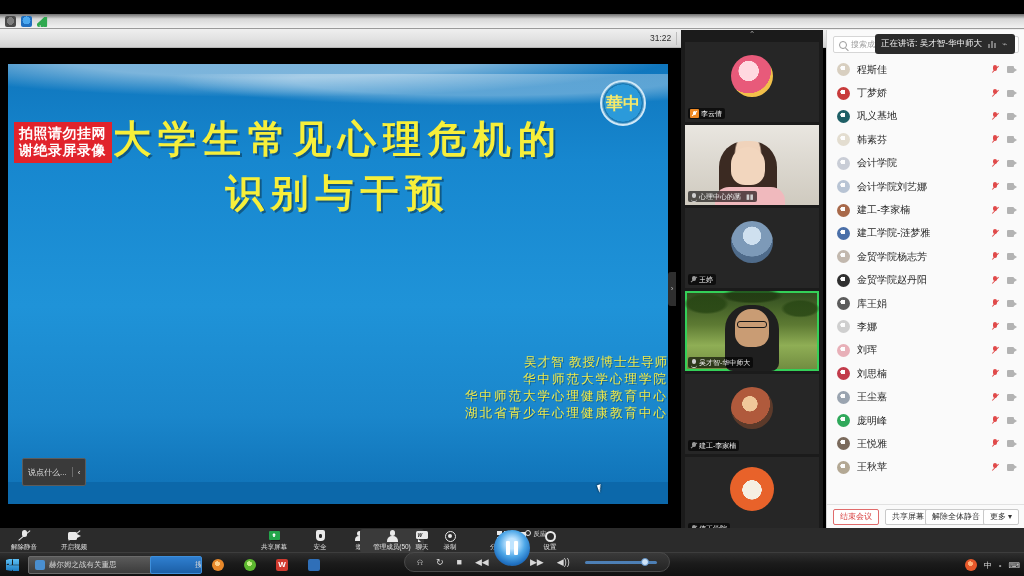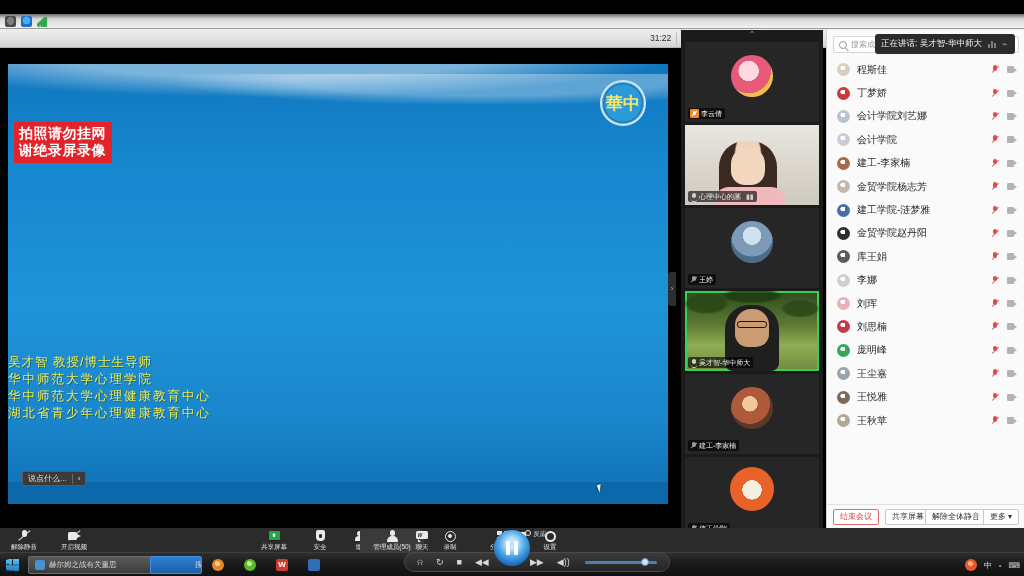--- a/index.html
+++ b/index.html
@@ -82,36 +82,36 @@
     font-size:14px; font-weight:bold; line-height:17px; padding:3px 6px 4px 5px;
     letter-spacing:.5px;
   }
   .slide-title {
     position:absolute; left:0; top:48px; width:660px; text-align:center;
     color:#f7ef3a; font-size:38px; line-height:54px; font-weight:bold;
     letter-spacing:7px; text-shadow: 2px 2px 0 rgba(0,0,0,.35);
     font-family:"DejaVu Serif", serif;
   }
   .slide-sub {
-    position:absolute; left:0; top:290px; width:660px; text-align:left;
+    position:absolute; left:0; top:290px; width:660px; text-align:right;
     color:#f2ea46; font-size:12.5px; line-height:17px; letter-spacing:2px;
     text-shadow: 1px 1px 0 rgba(0,0,0,.3);
   }
   .slide-sub .l1 { letter-spacing:1px; }
   .badge-logo {
     position:absolute; right:22px; top:16px; width:46px; height:46px;
     border-radius:50%; border:2px solid #cfe8f7;
     background: radial-gradient(circle at 50% 50%, #2b9ada 0 62%, #1a7ab5 63% 100%);
     display:flex; align-items:center; justify-content:center;
     color:#f6e96a; font-size:17px; font-weight:bold;
     box-shadow: 0 0 0 1px rgba(255,255,255,.35) inset;
   }
   .slide-bottom-bar { position:absolute; left:0; bottom:0; width:660px; height:22px; background:#0c68aa; }
   .annot {
-    position:absolute; left:14px; bottom:18px; height:15px;
+    position:absolute; left:14px; bottom:18px; height:28px;
     background:#3a3a3a; border:1px solid #5c5c5c; border-radius:2px;
     color:#e0e0e0; font-size:8px; line-height:13px; padding:0 5px;
     display:flex; align-items:center; gap:5px;
   }
   .annot .sep{width:1px;height:10px;background:#6a6a6a;}
   .cursor-arrow {
     position:absolute; left:598px; top:436px; width:0;height:0;
     border-left:4px solid #fff; border-right:3px solid transparent;
     border-bottom:8px solid transparent; transform:rotate(-20deg);
     filter: drop-shadow(0 0 1px #000);
@@ -310,20 +310,24 @@
 
       <div class="warn-badge">
         <div>拍照请勿挂网</div>
         <div>谢绝录屏录像</div>
       </div>
 
       <div class="badge-logo">
         <span>華中</span>
       </div>
 
+      <div class="slide-title">
+        <div>大学生常见心理危机的</div>
+        <div>识别与干预</div>
+      </div>
 
       <div class="slide-sub">
         <div class="l1">吴才智 教授/博士生导师</div>
         <div>华中师范大学心理学院</div>
         <div>华中师范大学心理健康教育中心</div>
         <div>湖北省青少年心理健康教育中心</div>
       </div>
 
       <div class="slide-bottom-bar"></div>
 
@@ -426,60 +430,76 @@
         </div>
         <div class="prow">
           <span class="pav" style="background: radial-gradient(circle at 45% 38%, rgba(255, 255, 255, 0.55) 0px, rgba(255, 255, 255, 0.55) 22%, rgb(200, 59, 59) 23%, rgb(200, 59, 59) 100%);"></span>
           <span class="pname">丁梦娇</span>
           <span class="prow-icons">
             <span class="ic-mic-red"></span>
             <span class="ic-cam-gray"></span>
           </span>
         </div>
         <div class="prow">
+          <span class="pav" style="background: radial-gradient(circle at 45% 38%, rgba(255, 255, 255, 0.55) 0px, rgba(255, 255, 255, 0.55) 22%, rgb(30, 95, 102) 23%, rgb(30, 95, 102) 100%);"></span>
+          <span class="pname">巩义基地</span>
+          <span class="prow-icons">
+            <span class="ic-mic-red"></span>
+            <span class="ic-cam-gray"></span>
+          </span>
+        </div>
+        <div class="prow">
+          <span class="pav" style="background: radial-gradient(circle at 45% 38%, rgba(255, 255, 255, 0.55) 0px, rgba(255, 255, 255, 0.55) 22%, rgb(227, 221, 208) 23%, rgb(227, 221, 208) 100%);"></span>
+          <span class="pname">韩素芬</span>
+          <span class="prow-icons">
+            <span class="ic-mic-red"></span>
+            <span class="ic-cam-gray"></span>
+          </span>
+        </div>
+        <div class="prow">
+          <span class="pav" style="background: radial-gradient(circle at 45% 38%, rgba(255, 255, 255, 0.55) 0px, rgba(255, 255, 255, 0.55) 22%, rgb(201, 205, 214) 23%, rgb(201, 205, 214) 100%);"></span>
+          <span class="pname">会计学院</span>
+          <span class="prow-icons">
+            <span class="ic-mic-red"></span>
+            <span class="ic-cam-gray"></span>
+          </span>
+        </div>
+        <div class="prow">
           <span class="pav" style="background: radial-gradient(circle at 45% 38%, rgba(255, 255, 255, 0.55) 0px, rgba(255, 255, 255, 0.55) 22%, rgb(184, 196, 212) 23%, rgb(184, 196, 212) 100%);"></span>
           <span class="pname">会计学院刘艺娜</span>
           <span class="prow-icons">
             <span class="ic-mic-red"></span>
             <span class="ic-cam-gray"></span>
           </span>
         </div>
         <div class="prow">
-          <span class="pav" style="background: radial-gradient(circle at 45% 38%, rgba(255, 255, 255, 0.55) 0px, rgba(255, 255, 255, 0.55) 22%, rgb(201, 205, 214) 23%, rgb(201, 205, 214) 100%);"></span>
-          <span class="pname">会计学院</span>
-          <span class="prow-icons">
-            <span class="ic-mic-red"></span>
-            <span class="ic-cam-gray"></span>
-          </span>
-        </div>
-        <div class="prow">
           <span class="pav" style="background: radial-gradient(circle at 45% 38%, rgba(255, 255, 255, 0.55) 0px, rgba(255, 255, 255, 0.55) 22%, rgb(168, 105, 74) 23%, rgb(168, 105, 74) 100%);"></span>
           <span class="pname">建工-李家楠</span>
           <span class="prow-icons">
             <span class="ic-mic-red"></span>
             <span class="ic-cam-gray"></span>
           </span>
         </div>
         <div class="prow">
+          <span class="pav" style="background: radial-gradient(circle at 45% 38%, rgba(255, 255, 255, 0.55) 0px, rgba(255, 255, 255, 0.55) 22%, rgb(74, 111, 168) 23%, rgb(74, 111, 168) 100%);"></span>
+          <span class="pname">建工学院-涟梦雅</span>
+          <span class="prow-icons">
+            <span class="ic-mic-red"></span>
+            <span class="ic-cam-gray"></span>
+          </span>
+        </div>
+        <div class="prow">
           <span class="pav" style="background: radial-gradient(circle at 45% 38%, rgba(255, 255, 255, 0.55) 0px, rgba(255, 255, 255, 0.55) 22%, rgb(194, 184, 174) 23%, rgb(194, 184, 174) 100%);"></span>
           <span class="pname">金贸学院杨志芳</span>
           <span class="prow-icons">
             <span class="ic-mic-red"></span>
             <span class="ic-cam-gray"></span>
           </span>
         </div>
         <div class="prow">
-          <span class="pav" style="background: radial-gradient(circle at 45% 38%, rgba(255, 255, 255, 0.55) 0px, rgba(255, 255, 255, 0.55) 22%, rgb(74, 111, 168) 23%, rgb(74, 111, 168) 100%);"></span>
-          <span class="pname">建工学院-涟梦雅</span>
-          <span class="prow-icons">
-            <span class="ic-mic-red"></span>
-            <span class="ic-cam-gray"></span>
-          </span>
-        </div>
-        <div class="prow">
           <span class="pav" style="background: radial-gradient(circle at 45% 38%, rgba(255, 255, 255, 0.55) 0px, rgba(255, 255, 255, 0.55) 22%, rgb(47, 47, 47) 23%, rgb(47, 47, 47) 100%);"></span>
           <span class="pname">金贸学院赵丹阳</span>
           <span class="prow-icons">
             <span class="ic-mic-red"></span>
             <span class="ic-cam-gray"></span>
           </span>
         </div>
         <div class="prow">
           <span class="pav" style="background: radial-gradient(circle at 45% 38%, rgba(255, 255, 255, 0.55) 0px, rgba(255, 255, 255, 0.55) 22%, rgb(92, 92, 92) 23%, rgb(92, 92, 92) 100%);"></span>
           <span class="pname">库王娟</span>
@@ -506,30 +526,30 @@
         </div>
         <div class="prow">
           <span class="pav" style="background: radial-gradient(circle at 45% 38%, rgba(255, 255, 255, 0.55) 0px, rgba(255, 255, 255, 0.55) 22%, rgb(194, 59, 74) 23%, rgb(194, 59, 74) 100%);"></span>
           <span class="pname">刘思楠</span>
           <span class="prow-icons">
             <span class="ic-mic-red"></span>
             <span class="ic-cam-gray"></span>
           </span>
         </div>
         <div class="prow">
+          <span class="pav" style="background: radial-gradient(circle at 45% 38%, rgba(255, 255, 255, 0.55) 0px, rgba(255, 255, 255, 0.55) 22%, rgb(154, 164, 176) 23%, rgb(154, 164, 176) 100%);"></span>
+          <span class="pname">王尘嘉</span>
+          <span class="prow-icons">
+            <span class="ic-mic-red"></span>
+            <span class="ic-cam-gray"></span>
+          </span>
+        </div>
+        <div class="prow">
           <span class="pav" style="background: radial-gradient(circle at 45% 38%, rgba(255, 255, 255, 0.55) 0px, rgba(255, 255, 255, 0.55) 22%, rgb(47, 168, 90) 23%, rgb(47, 168, 90) 100%);"></span>
           <span class="pname">庞明峰</span>
-          <span class="prow-icons">
-            <span class="ic-mic-red"></span>
-            <span class="ic-cam-gray"></span>
-          </span>
-        </div>
-        <div class="prow">
-          <span class="pav" style="background: radial-gradient(circle at 45% 38%, rgba(255, 255, 255, 0.55) 0px, rgba(255, 255, 255, 0.55) 22%, rgb(154, 164, 176) 23%, rgb(154, 164, 176) 100%);"></span>
-          <span class="pname">王尘嘉</span>
           <span class="prow-icons">
             <span class="ic-mic-red"></span>
             <span class="ic-cam-gray"></span>
           </span>
         </div>
         <div class="prow">
           <span class="pav" style="background: radial-gradient(circle at 45% 38%, rgba(255, 255, 255, 0.55) 0px, rgba(255, 255, 255, 0.55) 22%, rgb(122, 106, 92) 23%, rgb(122, 106, 92) 100%);"></span>
           <span class="pname">王悦雅</span>
           <span class="prow-icons">
             <span class="ic-mic-red"></span>

